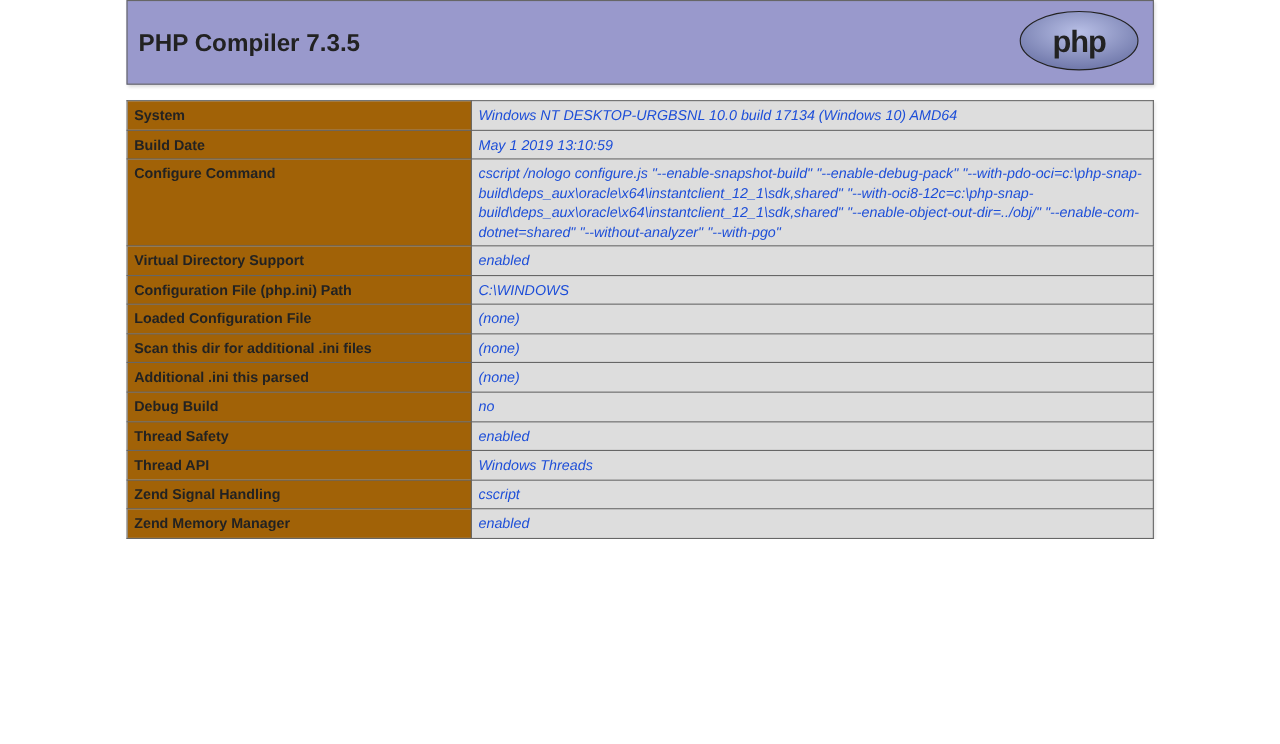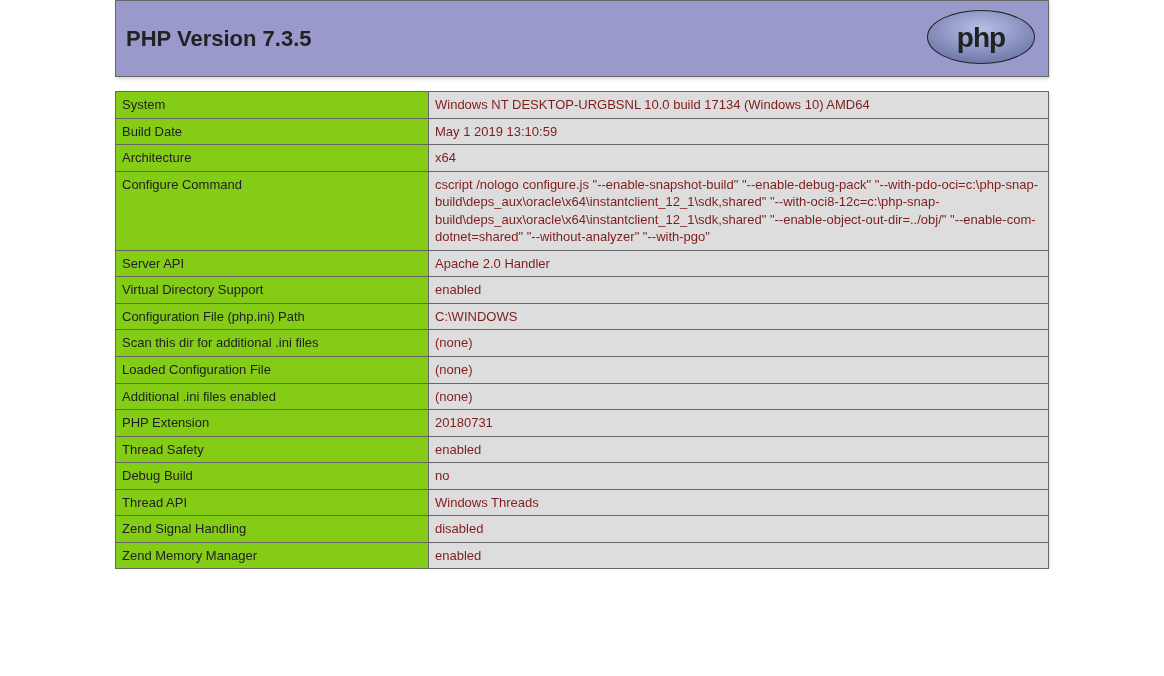--- a/index.html
+++ b/index.html
@@ -39,37 +39,38 @@
     box-shadow: 1px 2px 3px rgba(0,0,0,0.1);
   }
   table.info td {
     border: 1px solid #666;
     padding: 4px 6px;
     vertical-align: top;
     font-size: 13px;
     line-height: 1.35;
   }
   table.info td.e {
-    background: #84cc16;
-    font-weight: normal;
+    background: #a16207;
+    font-weight: bold;
     width: 300px;
     color: #222;
   }
   table.info td.v {
     background: #dddddd;
-    color: #7f1d1d;
+    color: #1d4ed8;
     word-break: break-word;
+    font-style: italic;
   }
 </style>
 </head>
 <body>
 
 <div class="center">
   <div class="header-box">
-    <h1>PHP Version 7.3.5</h1>
+    <h1>PHP Compiler 7.3.5</h1>
     <span class="php-logo">
       <svg width="110" height="56" viewBox="0 0 110 56">
         <ellipse cx="55" cy="28" rx="53" ry="26" fill="#8892BF" stroke="#222" stroke-width="2"></ellipse>
         <ellipse cx="55" cy="28" rx="53" ry="26" fill="url(#g)"></ellipse>
         <defs>
           <radialGradient id="g" cx="50%" cy="35%" r="70%">
             <stop offset="0%" stop-color="#b8bfe6"></stop>
             <stop offset="100%" stop-color="#6b73a6"></stop>
           </radialGradient>
         </defs>
@@ -82,70 +83,58 @@
     <tbody id="info-body">
         <tr>
           <td class="e">System</td>
           <td class="v">Windows NT DESKTOP-URGBSNL 10.0 build 17134 (Windows 10) AMD64</td>
         </tr>
         <tr>
           <td class="e">Build Date</td>
           <td class="v">May 1 2019 13:10:59</td>
         </tr>
         <tr>
-          <td class="e">Architecture</td>
-          <td class="v">x64</td>
-        </tr>
-        <tr>
           <td class="e">Configure Command</td>
           <td class="v">cscript /nologo configure.js "--enable-snapshot-build" "--enable-debug-pack" "--with-pdo-oci=c:\php-snap-build\deps_aux\oracle\x64\instantclient_12_1\sdk,shared" "--with-oci8-12c=c:\php-snap-build\deps_aux\oracle\x64\instantclient_12_1\sdk,shared" "--enable-object-out-dir=../obj/" "--enable-com-dotnet=shared" "--without-analyzer" "--with-pgo"</td>
-        </tr>
-        <tr>
-          <td class="e">Server API</td>
-          <td class="v">Apache 2.0 Handler</td>
         </tr>
         <tr>
           <td class="e">Virtual Directory Support</td>
           <td class="v">enabled</td>
         </tr>
         <tr>
           <td class="e">Configuration File (php.ini) Path</td>
           <td class="v">C:\WINDOWS</td>
         </tr>
         <tr>
+          <td class="e">Loaded Configuration File</td>
+          <td class="v">(none)</td>
+        </tr>
+        <tr>
           <td class="e">Scan this dir for additional .ini files</td>
           <td class="v">(none)</td>
         </tr>
         <tr>
-          <td class="e">Loaded Configuration File</td>
+          <td class="e">Additional .ini this parsed</td>
           <td class="v">(none)</td>
         </tr>
         <tr>
-          <td class="e">Additional .ini files enabled</td>
-          <td class="v">(none)</td>
-        </tr>
-        <tr>
-          <td class="e">PHP Extension</td>
-          <td class="v">20180731</td>
+          <td class="e">Debug Build</td>
+          <td class="v">no</td>
         </tr>
         <tr>
           <td class="e">Thread Safety</td>
           <td class="v">enabled</td>
-        </tr>
-        <tr>
-          <td class="e">Debug Build</td>
-          <td class="v">no</td>
         </tr>
         <tr>
           <td class="e">Thread API</td>
           <td class="v">Windows Threads</td>
         </tr>
         <tr>
           <td class="e">Zend Signal Handling</td>
-          <td class="v">disabled</td>
+          <td class="v">cscript</td>
         </tr>
         <tr>
           <td class="e">Zend Memory Manager</td>
           <td class="v">enabled</td>
         </tr>
       </tbody>
   </table>
 </div>
 
 </body></html>

